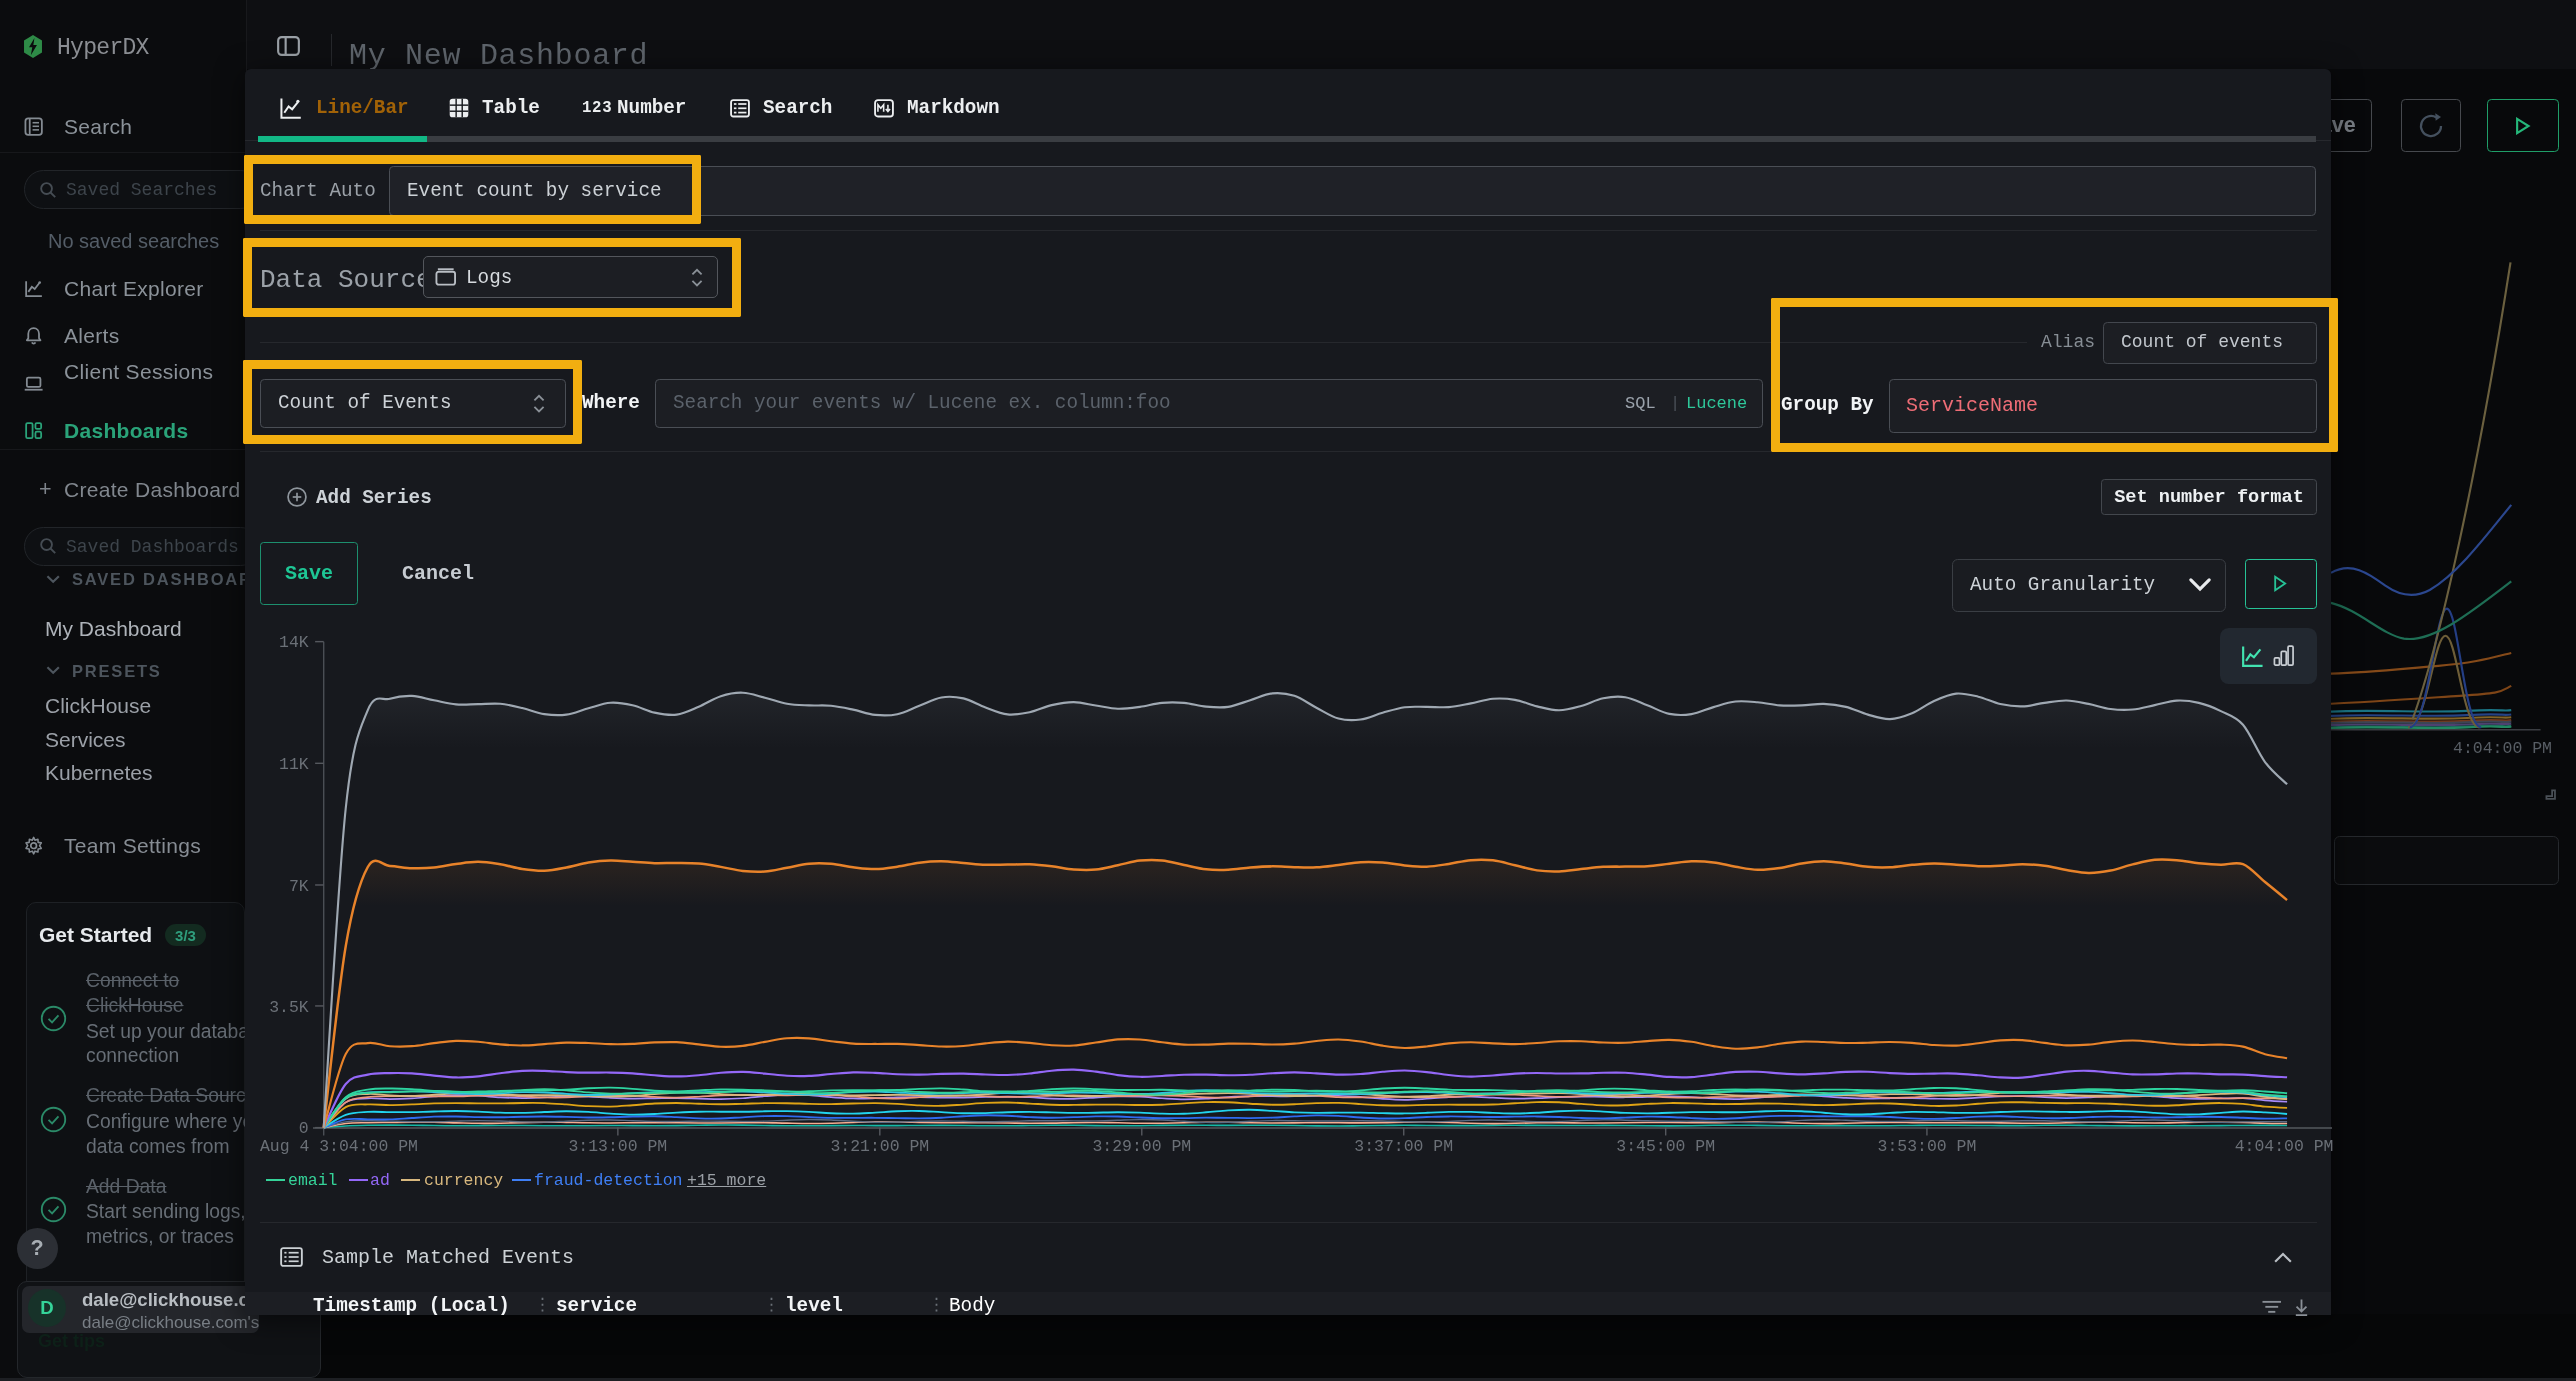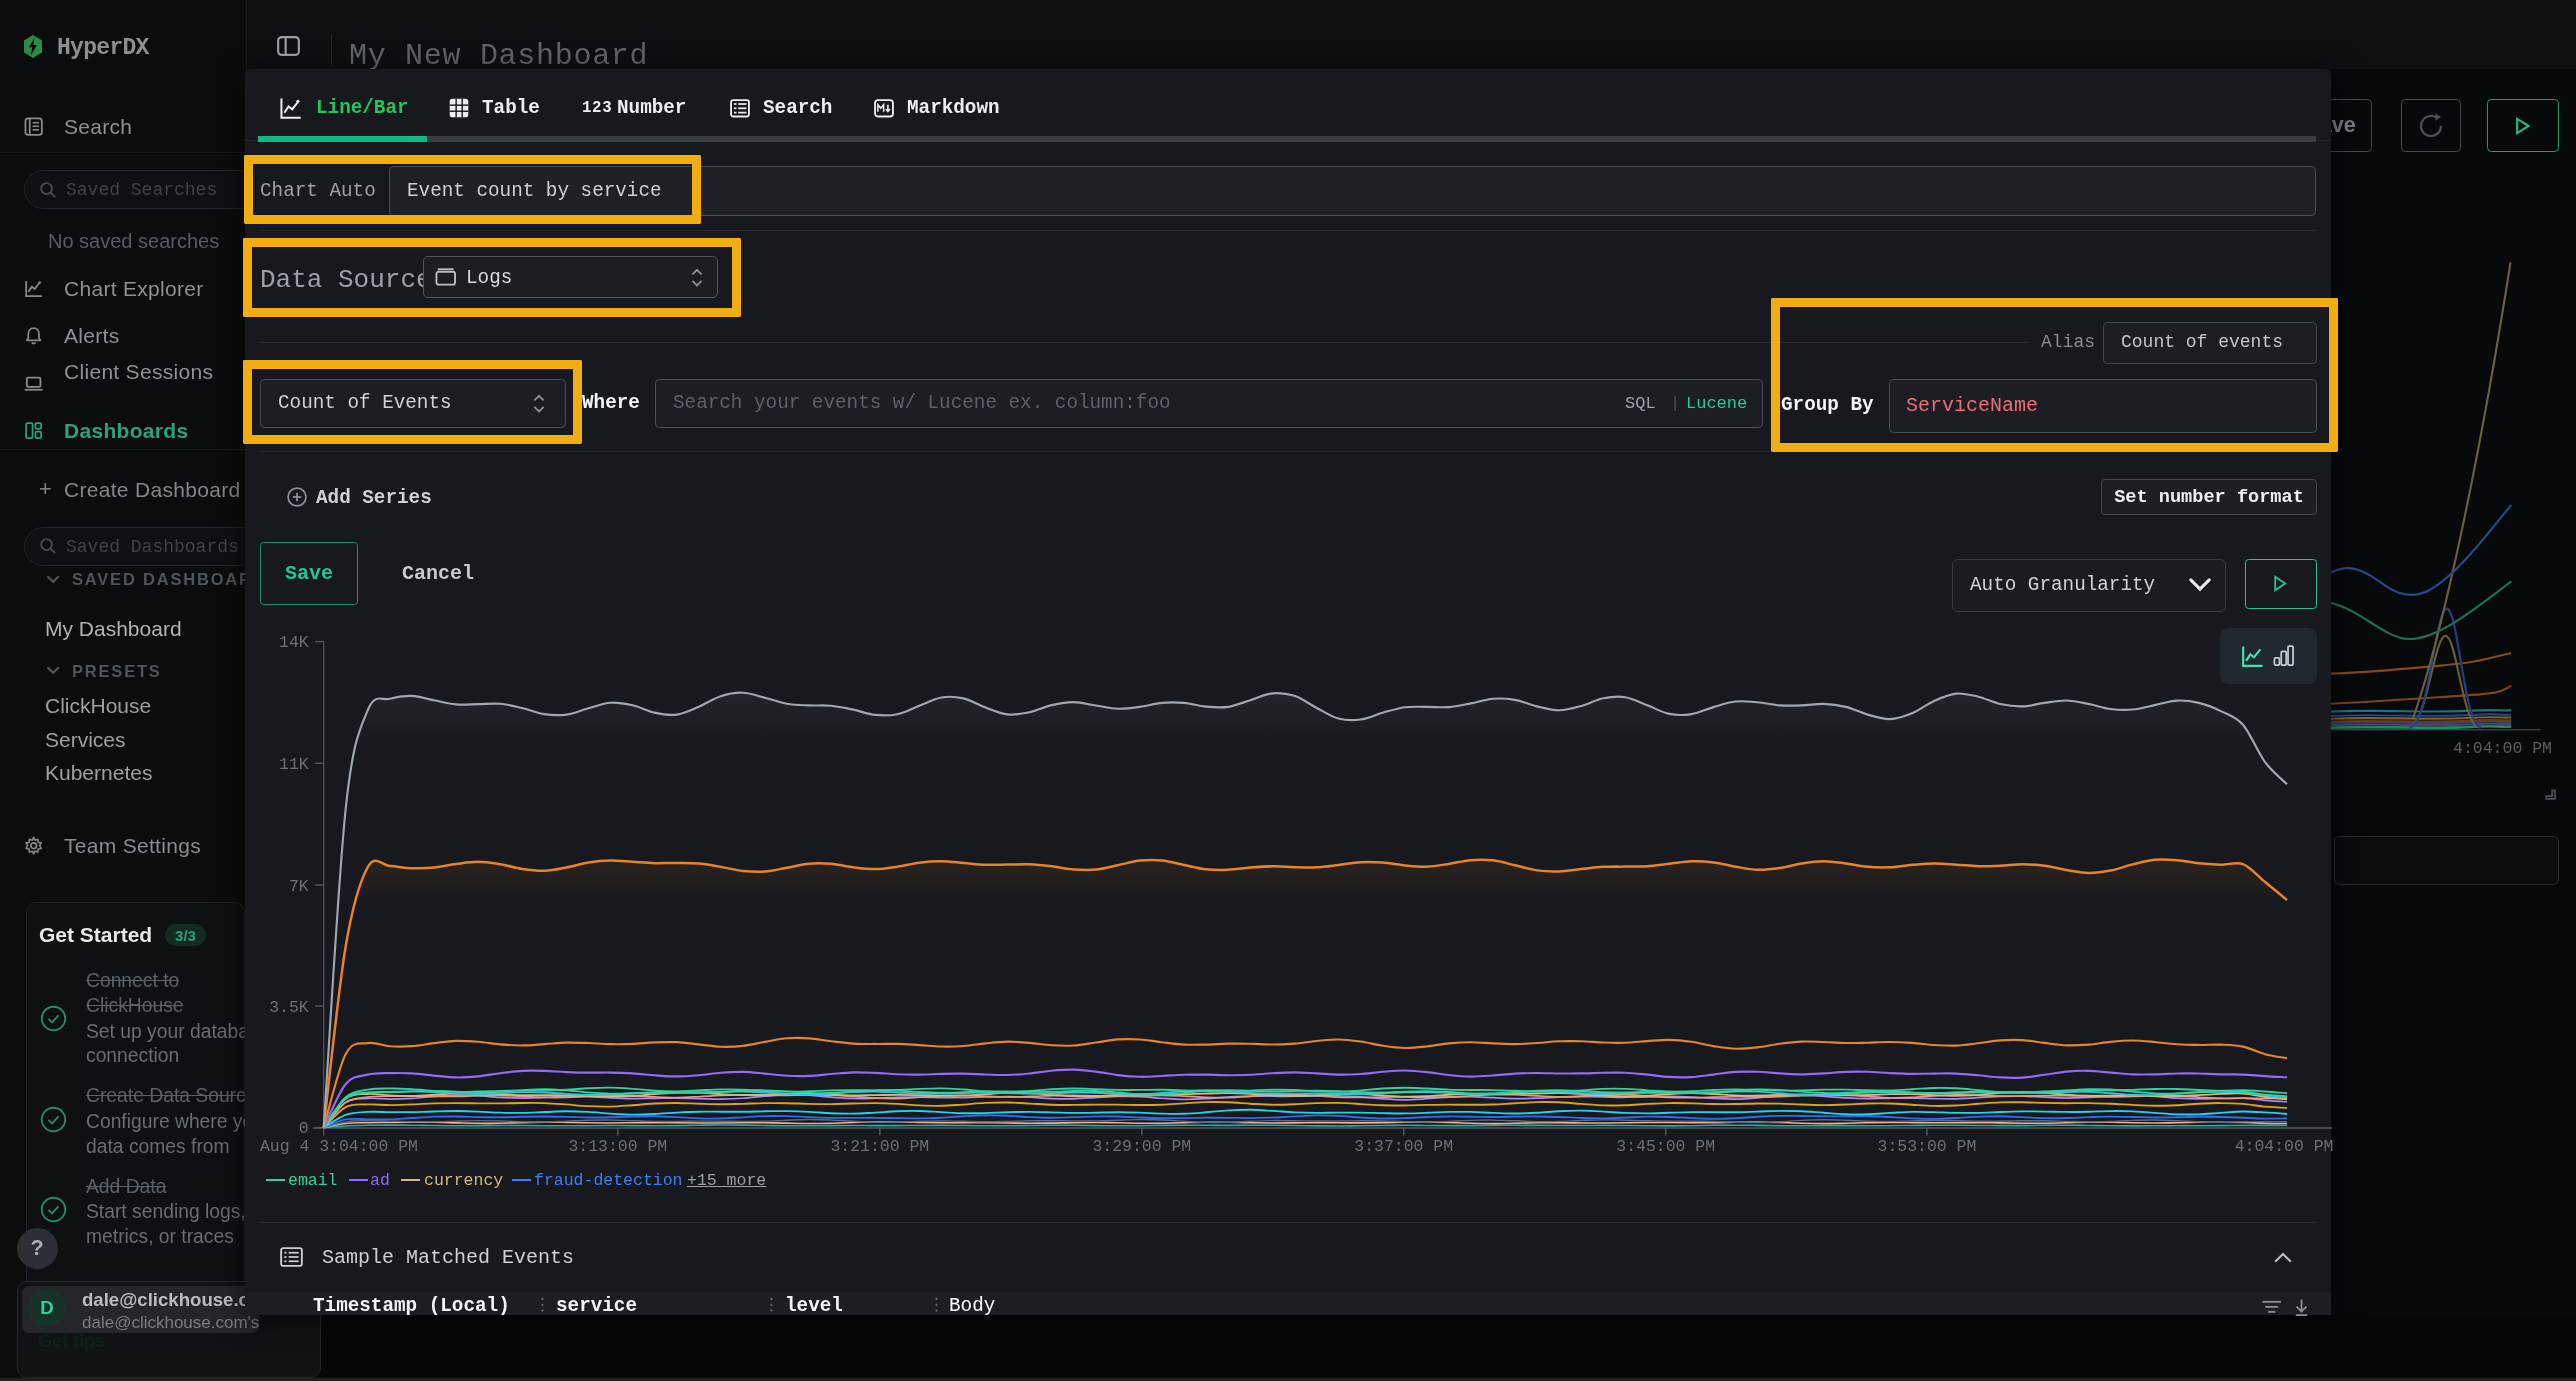--- a/index.html
+++ b/index.html
@@ -49,21 +49,21 @@
 <div class="abs mono" style="left:2453px;top:739px;font-size:16.5px;color:#585e65">4:04:00 PM</div>
 <svg class="abs" style="left:2545px;top:789px" width="11.4" height="11.4" viewBox="0 0 16 16">
 <path d="M2 10 L2 14 L14 14 L14 2 L10 2 L10 10 Z" fill="none" stroke="#4a5057" stroke-width="2.5"></path>
   </svg>
 <div class="abs" style="left:2334px;top:836px;width:225px;height:49px;border:1.4px solid #26292d;border-radius:5.7px;background:#0b0c0e"></div>
 <div class="abs" style="left:0;top:0;width:247px;height:1381px;background:#0b0c0e;border-right:0.7px solid #18191c"></div>
 <svg class="abs" style="left:24px;top:35px" width="18" height="23" viewBox="0 0 25 32">
 <path d="M12.5 0 L25 7.5 L25 24.5 L12.5 32 L0 24.5 L0 7.5 Z" fill="#2e8b47"></path>
 <path d="M14.5 4 L7 17 L11.5 17 L9.5 28 L18 14 L13 14 Z" fill="#0b0c0e"></path>
   </svg>
-<div class="abs mono" style="left:57px;top:35px;font-size:23px;font-weight:bold;color:#8b8e93;letter-spacing:-0.7px">HyperDX</div>
+<div class="abs mono" style="left:57px;top:35px;font-size:23px;font-weight:normal;color:#8b8e93;letter-spacing:-0.7px">HyperDX</div>
 <svg class="nav-ic" style="top:117px" viewBox="0 0 27 27">
 <rect x="2" y="2" width="23" height="23" rx="4" fill="none" stroke="#848b92" stroke-width="2.5"></rect>
 <line x1="8" y1="2" x2="8" y2="25" stroke="#848b92" stroke-width="2.5"></line>
 <line x1="12" y1="8" x2="21" y2="8" stroke="#848b92" stroke-width="2.2"></line>
 <line x1="12" y1="13" x2="21" y2="13" stroke="#848b92" stroke-width="2.2"></line>
 <line x1="12" y1="18" x2="21" y2="18" stroke="#848b92" stroke-width="2.2"></line>
   </svg>
 <div class="abs" style="left:64px;top:115px;font-size:21px;font-weight:normal;color:#8b9299;letter-spacing:0.3px">Search</div>
 <div class="abs" style="left:0;top:152px;width:247px;height:1.4px;background:#17181b"></div>
 <div class="abs" style="left:23.6px;top:170px;width:236px;height:39px;border:1.4px solid #222529;border-radius:20px;background:#0e1013"></div>
@@ -158,21 +158,21 @@
 <div class="abs" style="left:82px;top:1289px;font-size:18.6px;font-weight:bold;color:#b9bec3;white-space:nowrap">dale@clickhouse.com</div>
 <div class="abs" style="left:82px;top:1313px;font-size:17px;color:#787e85;white-space:nowrap">dale@clickhouse.com's</div>
 <div class="abs" style="left:0;top:1378px;width:2576px;height:2.9px;background:#1d1f23"></div>
 <div class="abs" style="left:245px;top:69px;width:2086px;height:1246px;background:#17191e;border-radius:5.7px;
 box-shadow:0 5.7px 29px rgba(0,0,0,0.55)"></div>
 <svg class="abs" style="left:280px;top:97px" width="21.5" height="23" viewBox="0 0 30 32">
 <path d="M2 2 L2 29 L29 29" fill="none" stroke="#eceef0" stroke-width="2.8"></path>
 <path d="M6 22 L12 13 L17 17 L25 7" fill="none" stroke="#eceef0" stroke-width="2.8"></path>
 <circle cx="25" cy="6" r="2.2" fill="#eceef0"></circle>
   </svg>
-<div class="abs mono" style="left:316px;top:97px;font-size:19.3px;font-weight:bold;color:#22c55e">Line/Bar</div>
+<div class="abs mono" style="left:316px;top:97px;font-size:19.3px;font-weight:bold;color:#a16207">Line/Bar</div>
 <svg class="abs" style="left:449px;top:98px" width="20" height="20" viewBox="0 0 28 28">
 <rect x="1" y="1" width="26" height="26" rx="4" fill="#eceef0"></rect>
 <line x1="10" y1="1" x2="10" y2="27" stroke="#17191e" stroke-width="2"></line>
 <line x1="18.5" y1="1" x2="18.5" y2="27" stroke="#17191e" stroke-width="2"></line>
 <line x1="1" y1="10" x2="27" y2="10" stroke="#17191e" stroke-width="2"></line>
 <line x1="1" y1="18.5" x2="27" y2="18.5" stroke="#17191e" stroke-width="2"></line>
   </svg>
 <div class="abs mono" style="left:482px;top:97px;font-size:19.3px;font-weight:bold;color:#eceef0">Table</div>
 <div class="abs mono" style="left:582px;top:99px;font-size:15.7px;font-weight:bold;color:#eceef0;letter-spacing:0.7px">123</div>
 <div class="abs mono" style="left:617px;top:97px;font-size:19.3px;font-weight:bold;color:#eceef0">Number</div>

